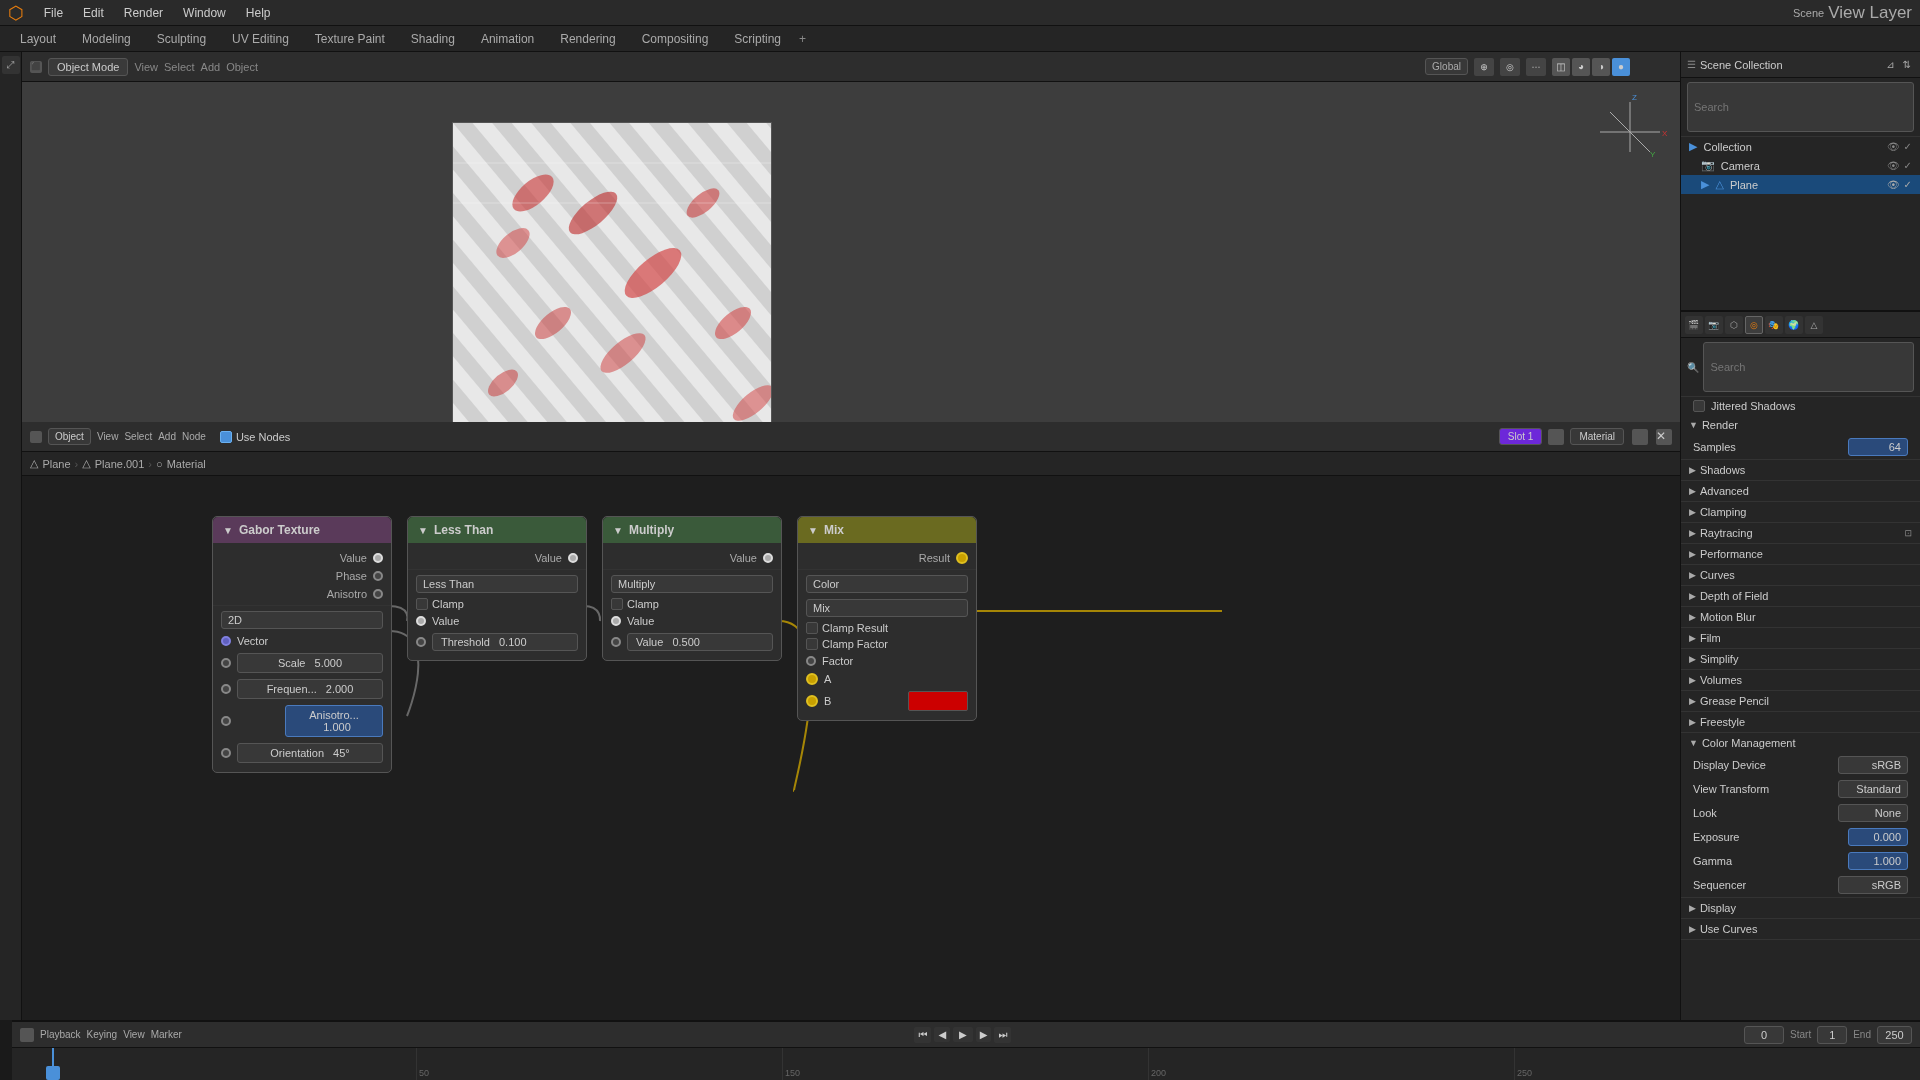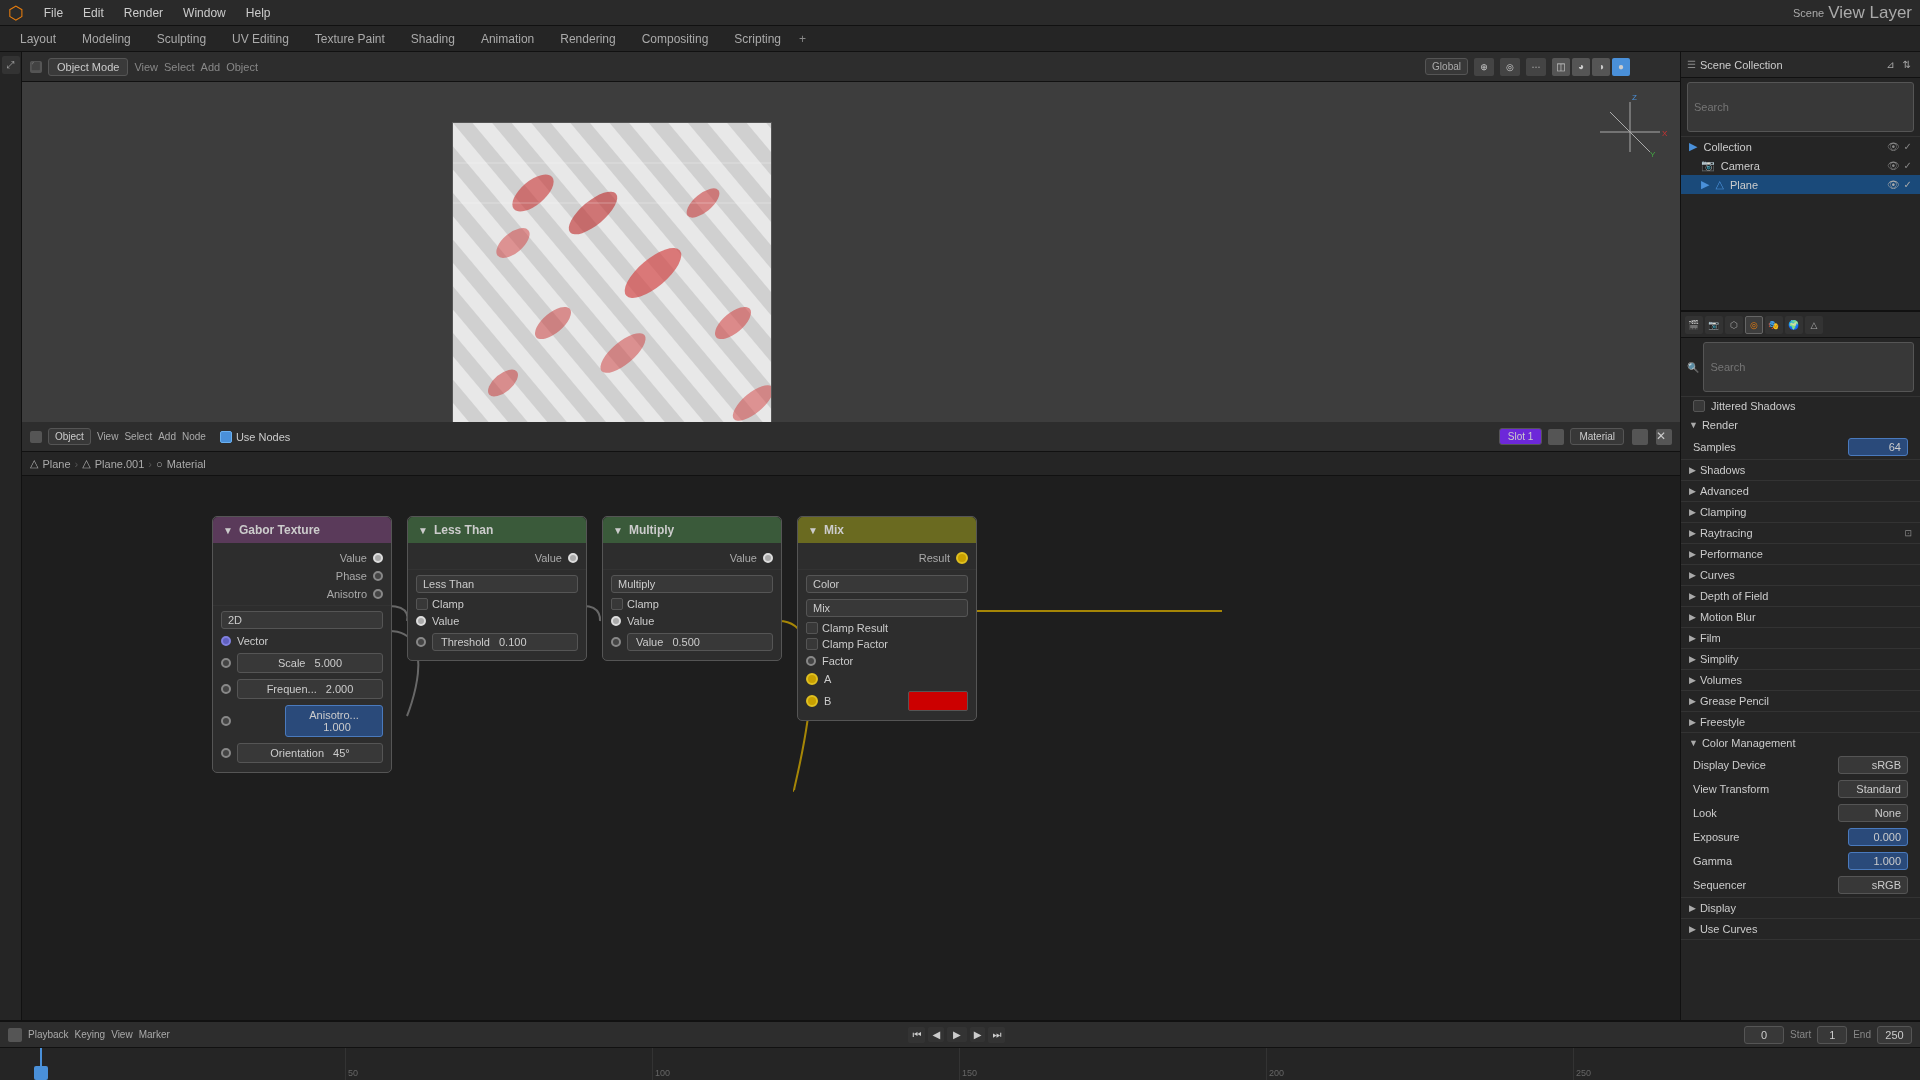--- a/index.html
+++ b/index.html
@@ -252,20 +252,21 @@
       width: 100%;
     }
 
     
     .timeline {
       height: 60px;
       background: #a3a3a3;
       border-top: 2px solid #111;
       display: flex;
       flex-direction: column;
+      margin-left: 12px;
     }
     .timeline-toolbar {
       height: 26px;
       background: #2d2d2d;
       display: flex;
       align-items: center;
       padding: 0 8px;
       gap: 6px;
       border-bottom: 1px solid #111;
     }
@@ -932,21 +933,20 @@
     <span style="font-size:10px; color:#888;">End</span>
     <div style="background:#383838; border:1px solid #555; border-radius:3px; padding:2px 4px; min-width:35px; text-align:center; font-size:11px;">250</div>
   </div>
 
   <div class="timeline-track">
     <div style="position:absolute; left:0; right:0; bottom:0; height:100%; display:flex; align-items:center; padding:0 40px;">
 
       <div style="display:flex; align-items:flex-end; width:100%; height:100%; gap:0;">
         <div style="flex:1; border-left:1px solid #333; height:100%; display:flex; align-items:flex-end; padding-bottom:2px; font-size:9px; color:#666;">0</div>
         <div style="flex:1; border-left:1px solid #333; height:100%; display:flex; align-items:flex-end; padding-bottom:2px; font-size:9px; color:#666; padding-left:2px;">50</div>
-        <div style="flex:1; border-left:1px solid #333; height:100%; display:flex; align-items:flex-end; padding-bottom:2px; font-size:9px; color:#666; padding-left:2px;">100</div>
         <div style="flex:1; border-left:1px solid #333; height:100%; display:flex; align-items:flex-end; padding-bottom:2px; font-size:9px; color:#666; padding-left:2px;">150</div>
         <div style="flex:1; border-left:1px solid #333; height:100%; display:flex; align-items:flex-end; padding-bottom:2px; font-size:9px; color:#666; padding-left:2px;">200</div>
         <div style="flex:1; border-left:1px solid #333; height:100%; display:flex; align-items:flex-end; padding-bottom:2px; font-size:9px; color:#666; padding-left:2px;">250</div>
       </div>
     </div>
 
     <div style="position:absolute; left:40px; top:0; bottom:0; width:2px; background:#4a90d9;"></div>
 
     <div style="position:absolute; left:34px; bottom:0; width:14px; height:14px; background:#4a90d9; border-radius:2px;"></div>
   </div>

